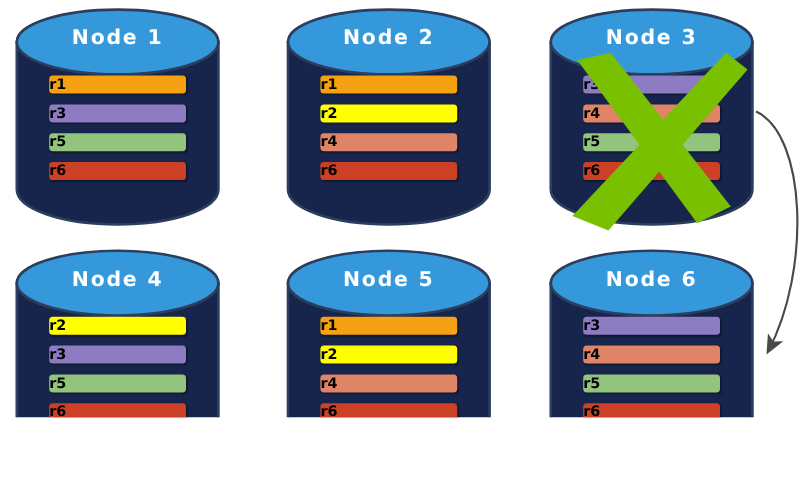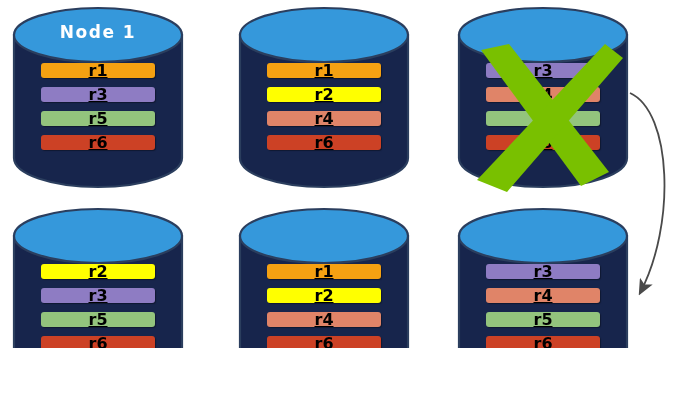--- a/index.html
+++ b/index.html
@@ -60,25 +60,24 @@
     box-shadow: 1px 1px 1px rgba(0,0,0,0.35);
   }
   .bar:last-child { margin-bottom: 16px; }
   .bar-label {
     position: absolute;
     left: 0;
     top: 0;
     width: 100%;
     height: 15px;
     line-height: 15px;
-    text-align: center;
-    font-size: 16px;
+    text-align: left;
+    font-size: 12px;
     font-weight: bold;
     color: #000000;
-    text-decoration: underline;
   }
 
   
   .xmark {
     position: absolute;
     left: 10px;
     top: 38px;
     width: 160px;
     height: 148px;
     z-index: 5;
@@ -121,40 +120,42 @@
           <div class="bar" style="background: rgb(204, 65, 37);">
             <span class="bar-label">r6</span>
           </div>
         </div>
       </div>
       <div class="node" style="left: 234px; top: 6px;">
         <svg class="cyl-svg" viewBox="0 0 180 186">
           <path d="M6,29 L6,152 A84,29 0 0 0 174,152 L174,29 Z" fill="#17254C" stroke="#2B3E5E" stroke-width="2.2"></path>
           <ellipse cx="90" cy="29" rx="84" ry="27" fill="#3598DB" stroke="#2B3E5E" stroke-width="2.2"></ellipse>
         </svg>
+        <div class="node-label">Node 2</div>
         <div class="bars">
           <div class="bar" style="background: rgb(245, 161, 18);">
             <span class="bar-label">r1</span>
           </div>
           <div class="bar" style="background: rgb(255, 255, 0);">
             <span class="bar-label">r2</span>
           </div>
           <div class="bar" style="background: rgb(224, 132, 104);">
             <span class="bar-label">r4</span>
           </div>
           <div class="bar" style="background: rgb(204, 65, 37);">
             <span class="bar-label">r6</span>
           </div>
         </div>
       </div>
       <div class="node" style="left: 453px; top: 6px;">
         <svg class="cyl-svg" viewBox="0 0 180 186">
           <path d="M6,29 L6,152 A84,29 0 0 0 174,152 L174,29 Z" fill="#17254C" stroke="#2B3E5E" stroke-width="2.2"></path>
           <ellipse cx="90" cy="29" rx="84" ry="27" fill="#3598DB" stroke="#2B3E5E" stroke-width="2.2"></ellipse>
         </svg>
+        <div class="node-label">Node 3</div>
         <div class="bars">
           <div class="bar" style="background: rgb(142, 124, 195);">
             <span class="bar-label">r3</span>
           </div>
           <div class="bar" style="background: rgb(224, 132, 104);">
             <span class="bar-label">r4</span>
           </div>
           <div class="bar" style="background: rgb(147, 196, 125);">
             <span class="bar-label">r5</span>
           </div>
@@ -165,60 +166,63 @@
         <svg class="xmark" viewBox="0 0 160 148">
           <polygon points="18,6 46,0 146,128 118,142" fill="#79C000"></polygon>
           <polygon points="142,0 160,14 44,148 14,136" fill="#79C000"></polygon>
         </svg>
       </div>
       <div class="node" style="left: 8px; top: 207px;">
         <svg class="cyl-svg" viewBox="0 0 180 186">
           <path d="M6,29 L6,152 A84,29 0 0 0 174,152 L174,29 Z" fill="#17254C" stroke="#2B3E5E" stroke-width="2.2"></path>
           <ellipse cx="90" cy="29" rx="84" ry="27" fill="#3598DB" stroke="#2B3E5E" stroke-width="2.2"></ellipse>
         </svg>
+        <div class="node-label">Node 4</div>
         <div class="bars">
           <div class="bar" style="background: rgb(255, 255, 0);">
             <span class="bar-label">r2</span>
           </div>
           <div class="bar" style="background: rgb(142, 124, 195);">
             <span class="bar-label">r3</span>
           </div>
           <div class="bar" style="background: rgb(147, 196, 125);">
             <span class="bar-label">r5</span>
           </div>
           <div class="bar" style="background: rgb(204, 65, 37);">
             <span class="bar-label">r6</span>
           </div>
         </div>
       </div>
       <div class="node" style="left: 234px; top: 207px;">
         <svg class="cyl-svg" viewBox="0 0 180 186">
           <path d="M6,29 L6,152 A84,29 0 0 0 174,152 L174,29 Z" fill="#17254C" stroke="#2B3E5E" stroke-width="2.2"></path>
           <ellipse cx="90" cy="29" rx="84" ry="27" fill="#3598DB" stroke="#2B3E5E" stroke-width="2.2"></ellipse>
         </svg>
+        <div class="node-label">Node 5</div>
         <div class="bars">
           <div class="bar" style="background: rgb(245, 161, 18);">
             <span class="bar-label">r1</span>
           </div>
           <div class="bar" style="background: rgb(255, 255, 0);">
             <span class="bar-label">r2</span>
           </div>
           <div class="bar" style="background: rgb(224, 132, 104);">
             <span class="bar-label">r4</span>
           </div>
           <div class="bar" style="background: rgb(204, 65, 37);">
             <span class="bar-label">r6</span>
           </div>
         </div>
       </div>
       <div class="node" style="left: 453px; top: 207px;">
         <svg class="cyl-svg" viewBox="0 0 180 186">
           <path d="M6,29 L6,152 A84,29 0 0 0 174,152 L174,29 Z" fill="#17254C" stroke="#2B3E5E" stroke-width="2.2"></path>
           <ellipse cx="90" cy="29" rx="84" ry="27" fill="#3598DB" stroke="#2B3E5E" stroke-width="2.2"></ellipse>
         </svg>
+        <div class="node-label">Node 6</div>
         <div class="bars">
           <div class="bar" style="background: rgb(142, 124, 195);">
             <span class="bar-label">r3</span>
           </div>
           <div class="bar" style="background: rgb(224, 132, 104);">
             <span class="bar-label">r4</span>
           </div>
           <div class="bar" style="background: rgb(147, 196, 125);">
             <span class="bar-label">r5</span>
           </div>

